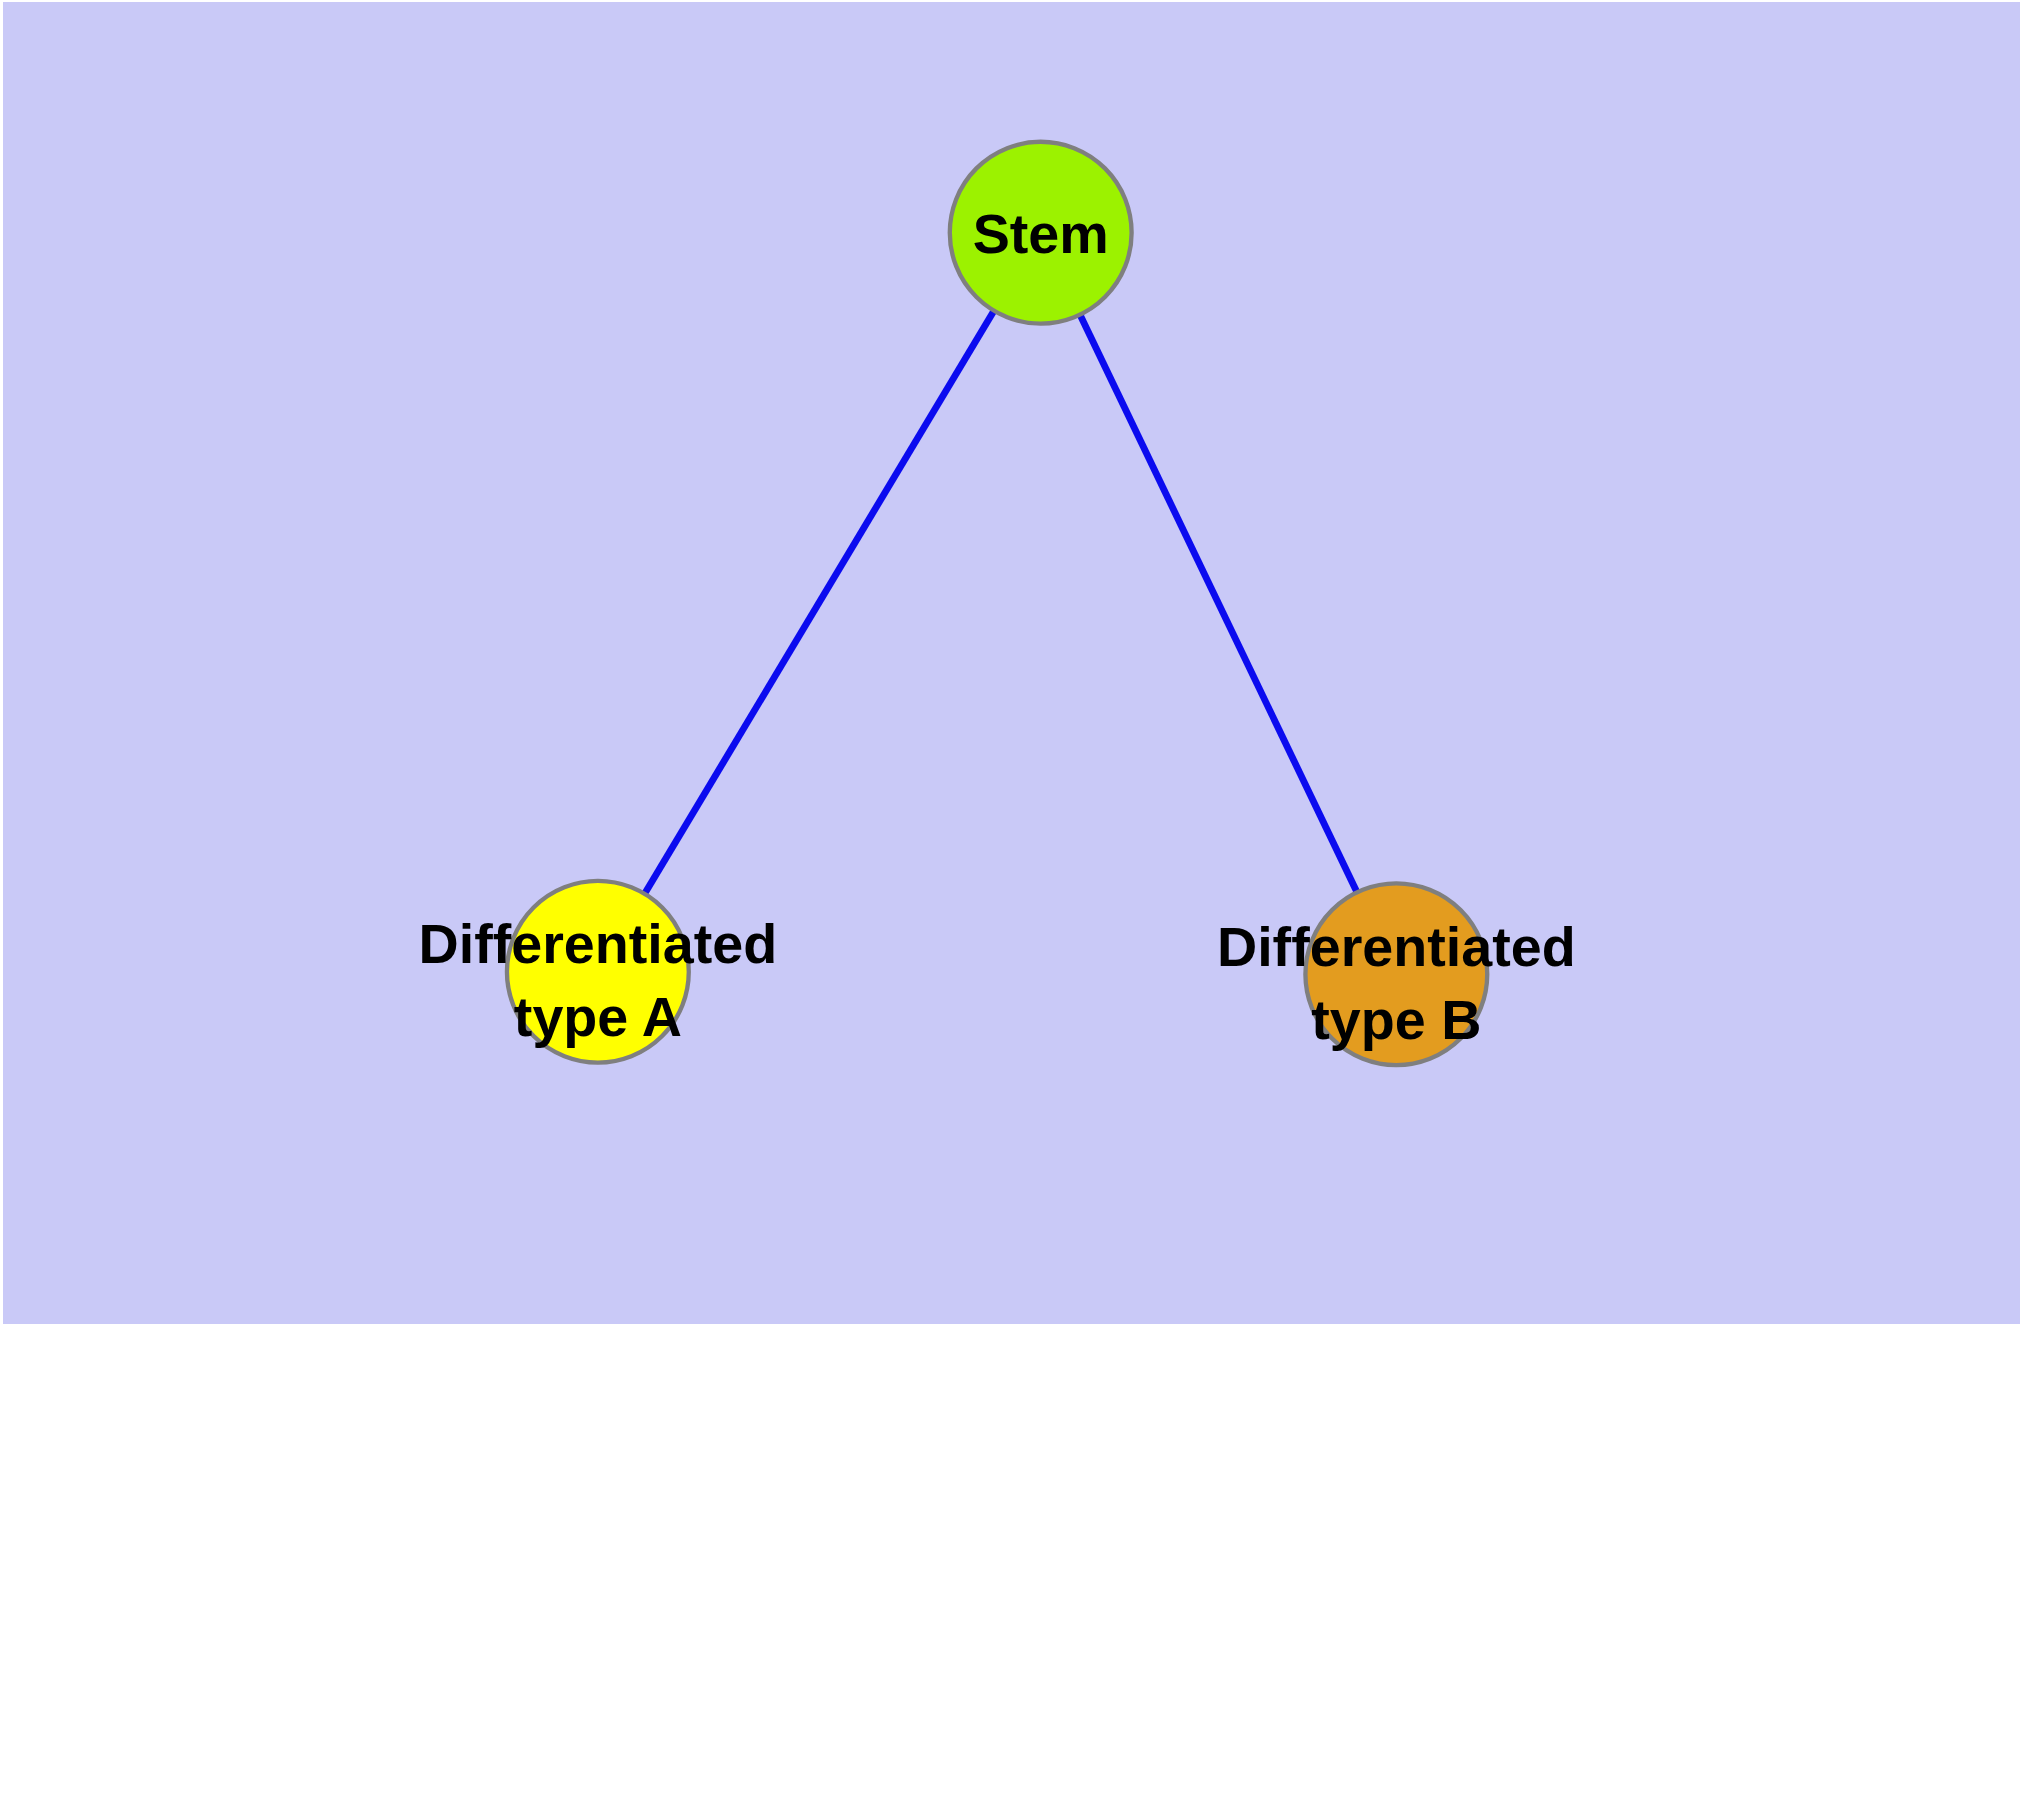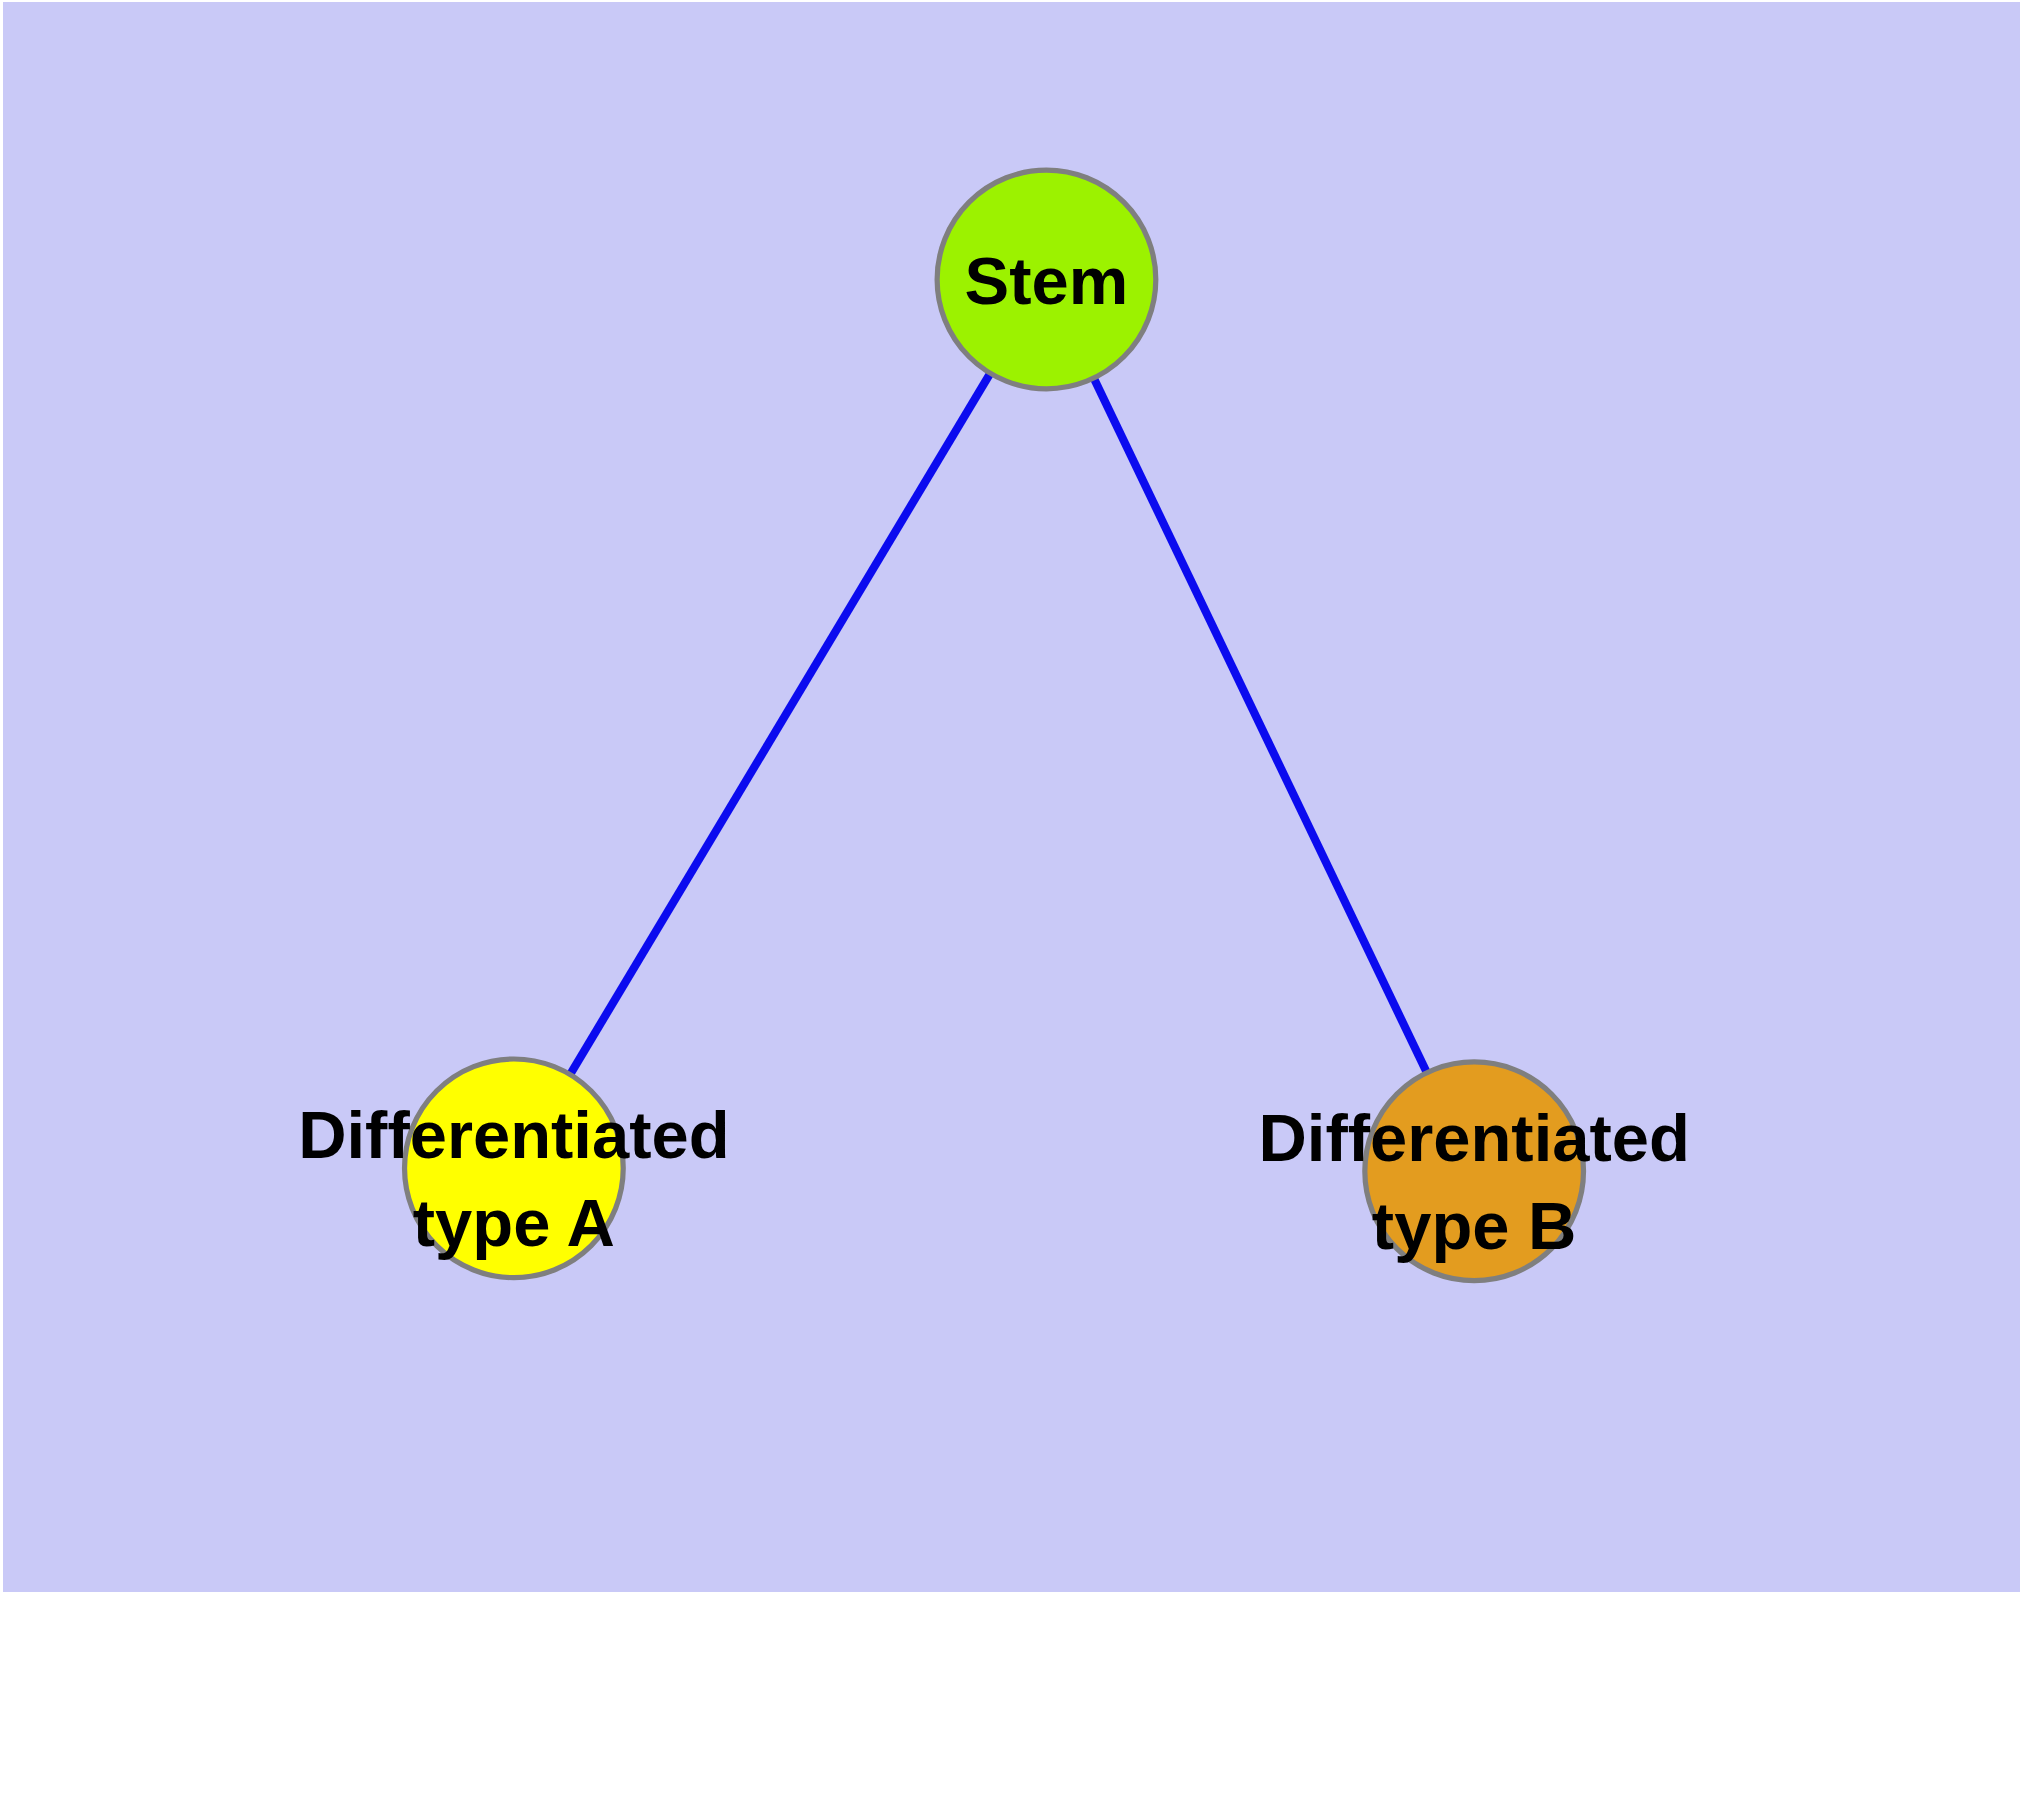--- a/index.html
+++ b/index.html
@@ -3,21 +3,21 @@
 <meta charset="utf-8">
 <style>
   html, body {
     margin: 0;
     padding: 0;
     background: #ffffff;
   }
   .canvas {
     position: relative;
     width: 2021px;
-    height: 1592px;
+    height: 1324px;
     background: #ffffff;
     overflow: hidden;
     font-family: "Liberation Sans", "DejaVu Sans", sans-serif;
   }
   .plot-area {
     position: absolute;
     left: 2.5px;
     top: 1.7px;
     right: 0;
     bottom: 0;

